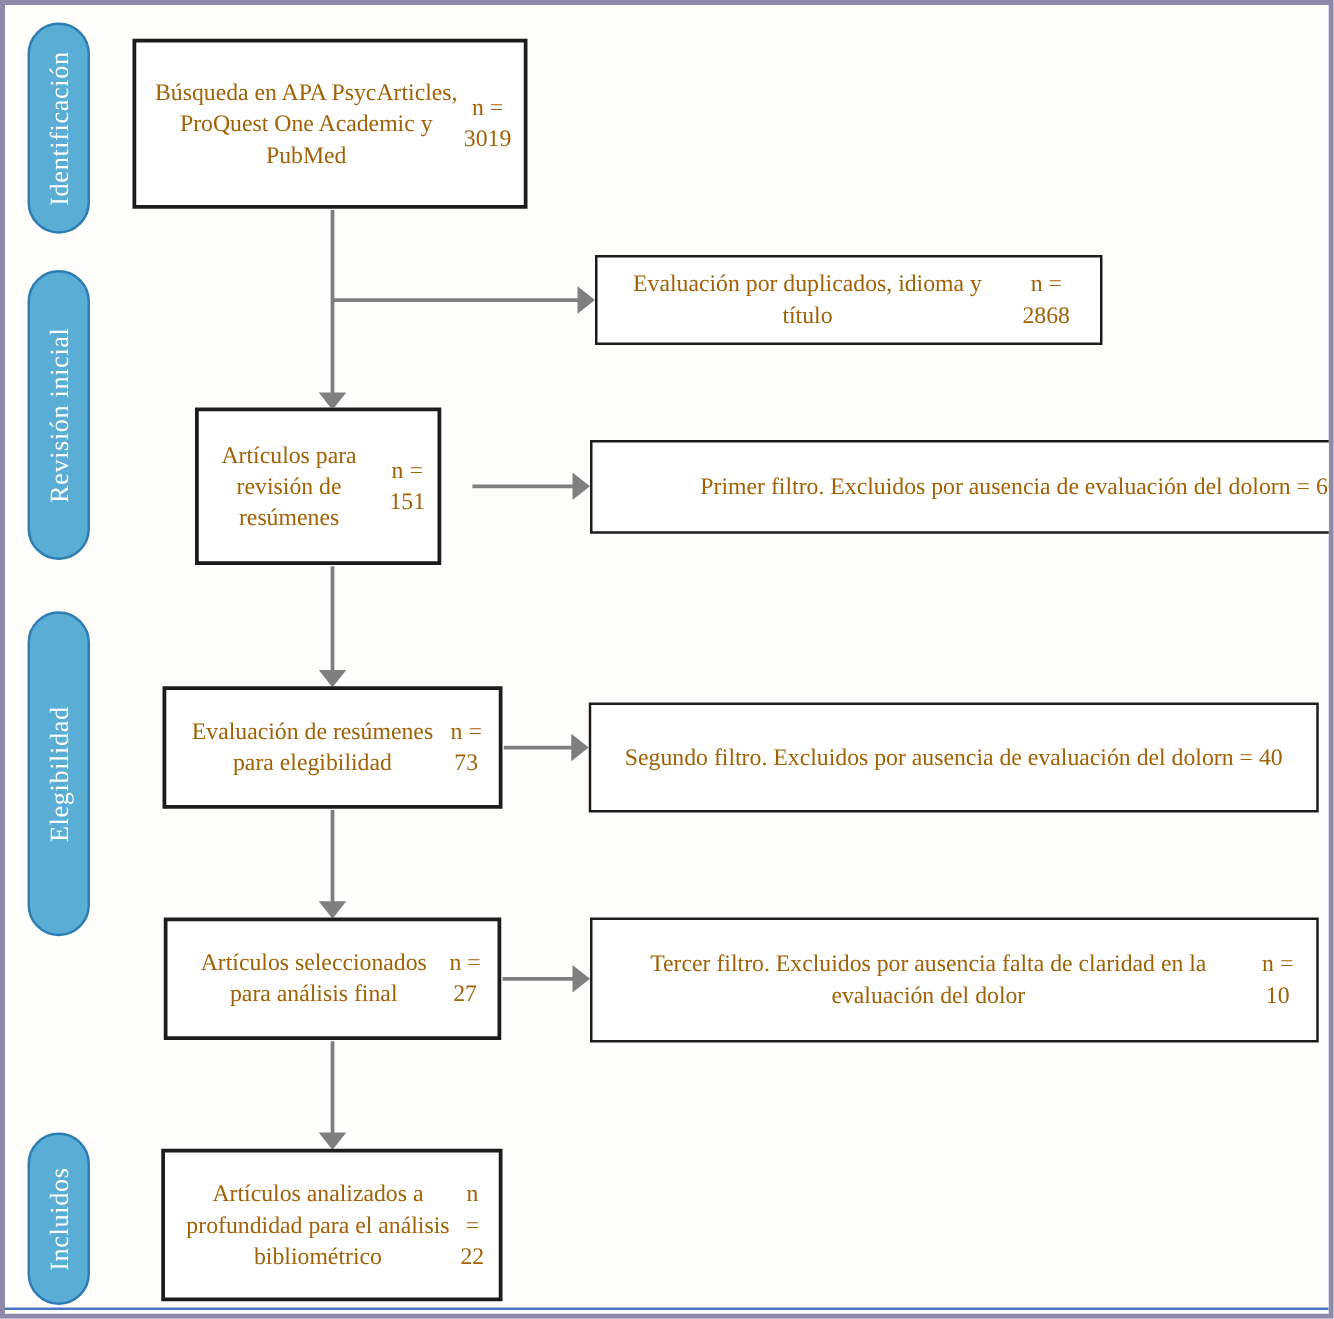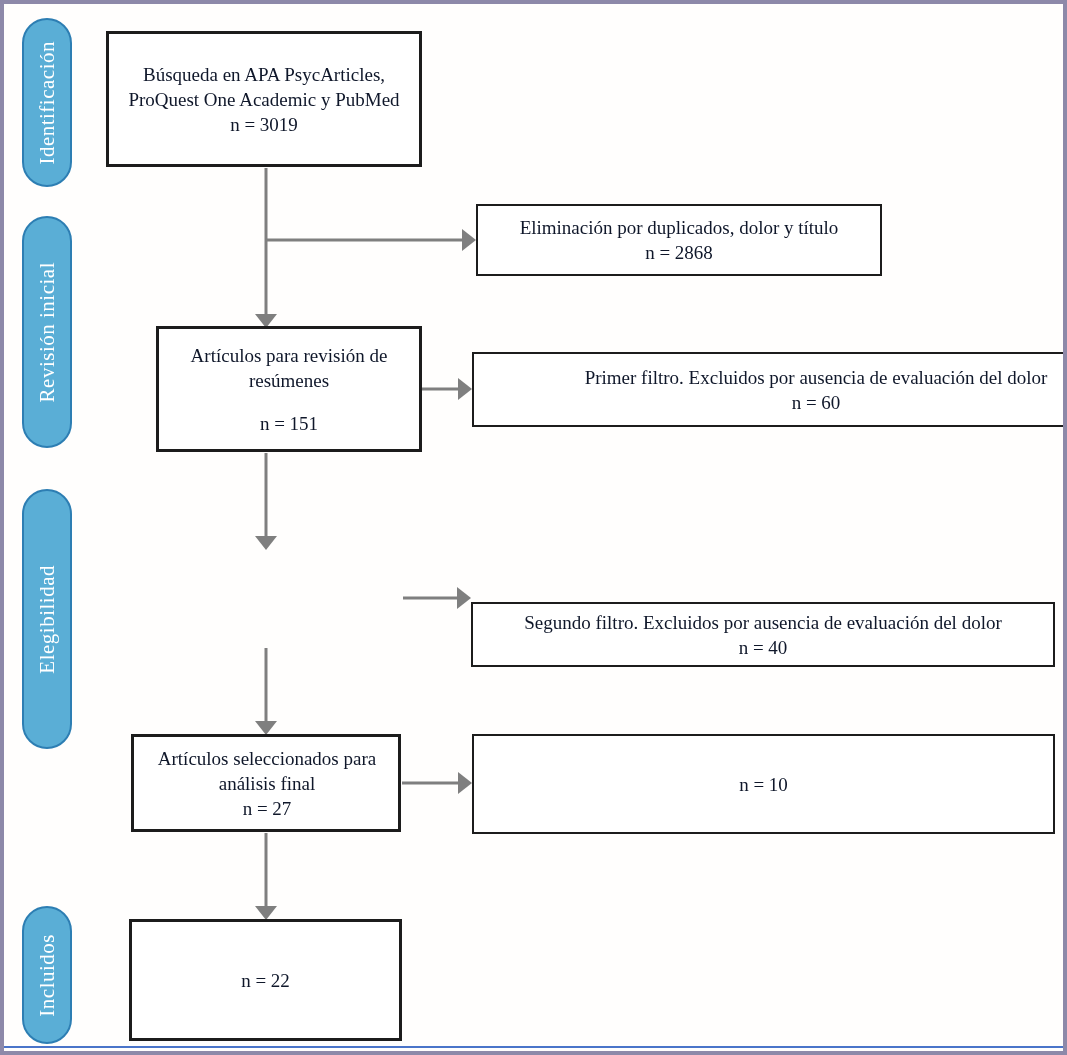--- a/index.html
+++ b/index.html
@@ -47,41 +47,41 @@
   .pill-ident  { top: 14px;  height: 169px; }
   .pill-rev    { top: 212px; height: 232px; }
   .pill-eleg   { top: 485px; height: 260px; }
   .pill-incl   { top: 902px; height: 138px; }
 
   
   .fbox {
     position: absolute;
     background: #ffffff;
     display: flex;
-    flex-direction: column;
+    flex-direction: row;
     align-items: center;
     justify-content: center;
     text-align: center;
-    color: #0f172a;
+    color: #a16207;
     font-size: 19px;
     line-height: 25px;
     padding: 4px 10px;
   }
   .fbox.main { border: 3px solid #1c1c1c; }
   .fbox.side { border: 2.5px solid #1c1c1c; }
 
   .b1 { left: 102px; top: 27px;  width: 316px; height: 136px; }
-  .b2 { left: 152px; top: 322px; width: 266px; height: 126px; gap: 18px; }
+  .b2 { left: 152px; top: 322px; width: 197px; height: 126px; gap: 18px; }
   .b3 { left: 126px; top: 545px; width: 272px; height: 98px;  }
   .b4 { left: 127px; top: 730px; width: 270px; height: 98px; padding-left: 12px;  }
   .b5 { left: 125px; top: 915px; width: 273px; height: 122px; }
 
   .r1 { left: 472px; top: 200px; width: 406px; height: 72px;  }
   .r2 { left: 468px; top: 348px; width: 688px; height: 75px;  }
-  .r3 { left: 467px; top: 558px; width: 584px; height: 65px; margin-top: 40px;  }
+  .r3 { left: 467px; top: 558px; width: 584px; height: 88px;  }
   .r4 { left: 468px; top: 730px; width: 583px; height: 100px; }
 
   
   .arrows {
     position: absolute;
     inset: 0;
     width: 1067px;
     height: 1055px;
     pointer-events: none;
   }
@@ -128,39 +128,45 @@
   </div>
 
   <div class="fbox main b1">
     <div>Búsqueda en APA PsycArticles, ProQuest One Academic y PubMed</div>
     <div>n = 3019</div>
   </div>
   <div class="fbox main b2">
     <div>Artículos para revisión de resúmenes</div>
     <div>n = 151</div>
   </div>
+  <div class="fbox main b3">
+    <div>Evaluación de resúmenes para elegibilidad</div>
+    <div>n = 73</div>
+  </div>
   <div class="fbox main b4">
     <div>Artículos seleccionados para análisis final</div>
     <div>n = 27</div>
   </div>
   <div class="fbox main b5">
+    <div>Artículos analizados a profundidad para el análisis bibliométrico</div>
     <div>n = 22</div>
   </div>
 
   <div class="fbox side r1">
-    <div>Eliminación por duplicados, dolor y título</div>
+    <div>Evaluación por duplicados, idioma y título</div>
     <div>n = 2868</div>
   </div>
   <div class="fbox side r2">
     <div>Primer filtro. Excluidos por ausencia de evaluación del dolor</div>
     <div>n = 60</div>
   </div>
   <div class="fbox side r3">
     <div>Segundo filtro. Excluidos por ausencia de evaluación del dolor</div>
     <div>n = 40</div>
   </div>
   <div class="fbox side r4">
+    <div>Tercer filtro. Excluidos por ausencia falta de claridad en la evaluación del dolor</div>
     <div>n = 10</div>
   </div>
 
   <div class="bottom-rule"></div>
 
 </div>
 
 </body></html>

